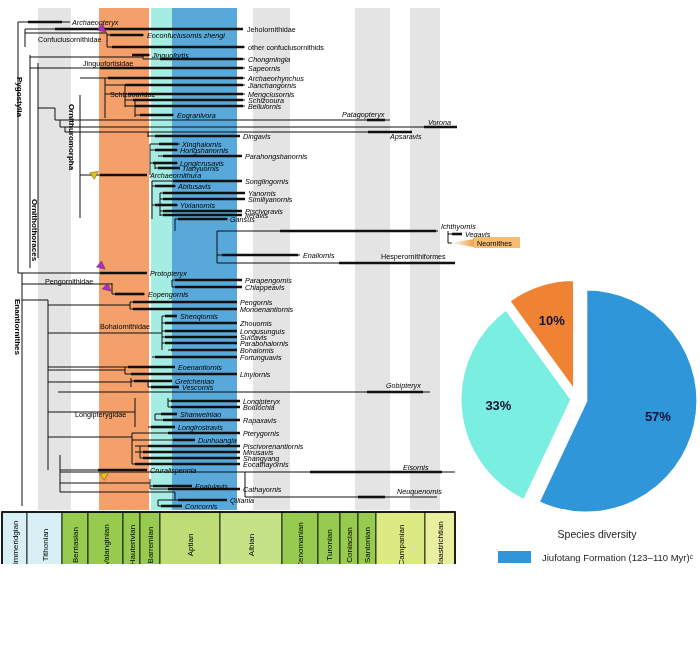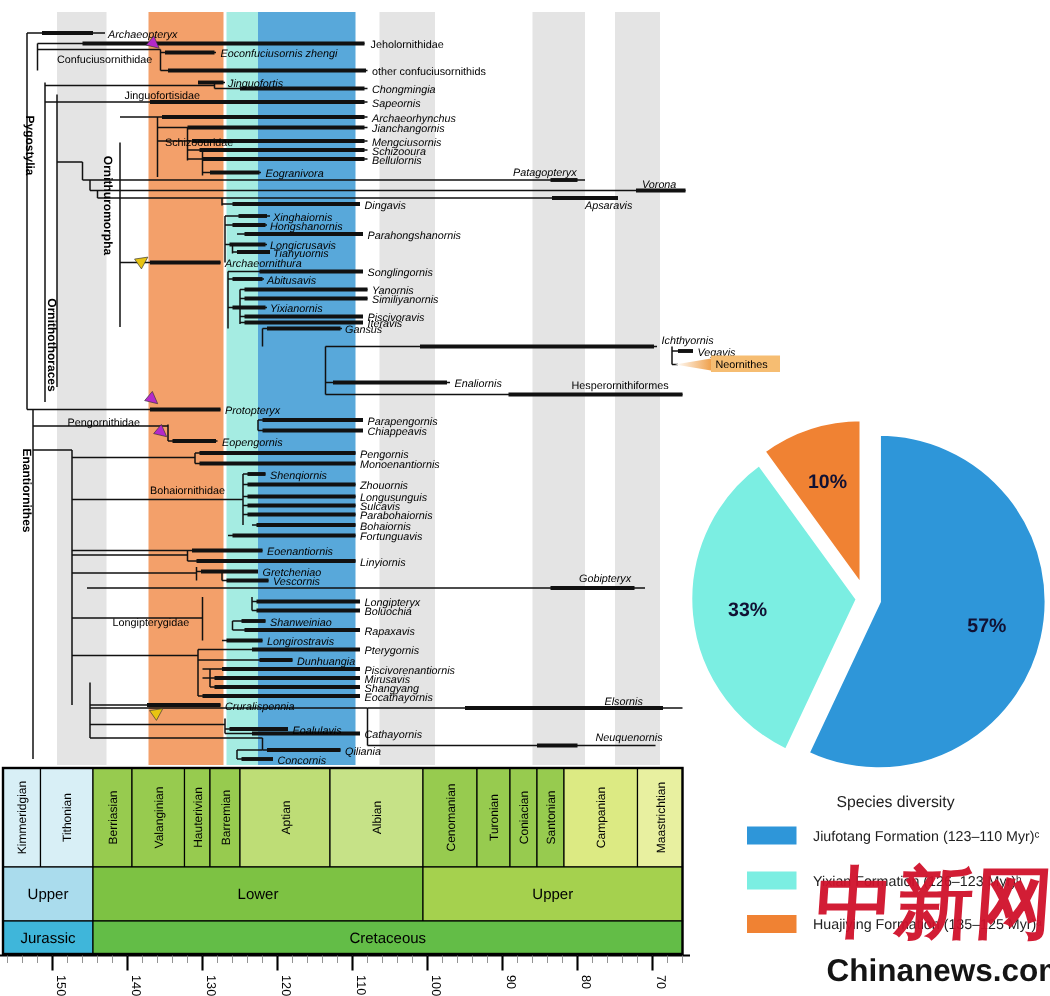--- a/index.html
+++ b/index.html
@@ -1,16 +1,16 @@
 <!DOCTYPE html>
 <html><head>
 <meta charset="utf-8">
 <style>
   html,body{margin:0;padding:0;background:#fff;}
-  .fig{position:relative;width:700px;height:664px;background:#fff;overflow:hidden;
+  .fig{position:relative;width:700px;height:564px;background:#fff;overflow:hidden;
        font-family:"Liberation Sans",sans-serif;}
   svg{position:absolute;left:0;top:0;}
   .wm-logo{position:absolute;left:544px;top:574px;width:160px;
            font-family:"DejaVu Serif",serif;font-weight:900;font-size:52px;line-height:58px;
            color:#d0112b;letter-spacing:1px;transform:skewX(-4deg);opacity:.95;}
   .wm-site{position:absolute;left:551px;top:636px;font-family:"Liberation Sans",sans-serif;
            font-weight:bold;font-size:21px;color:#141414;
            text-shadow:0 0 2px #fff,0 0 2px #fff;}
 </style>
 </head>

